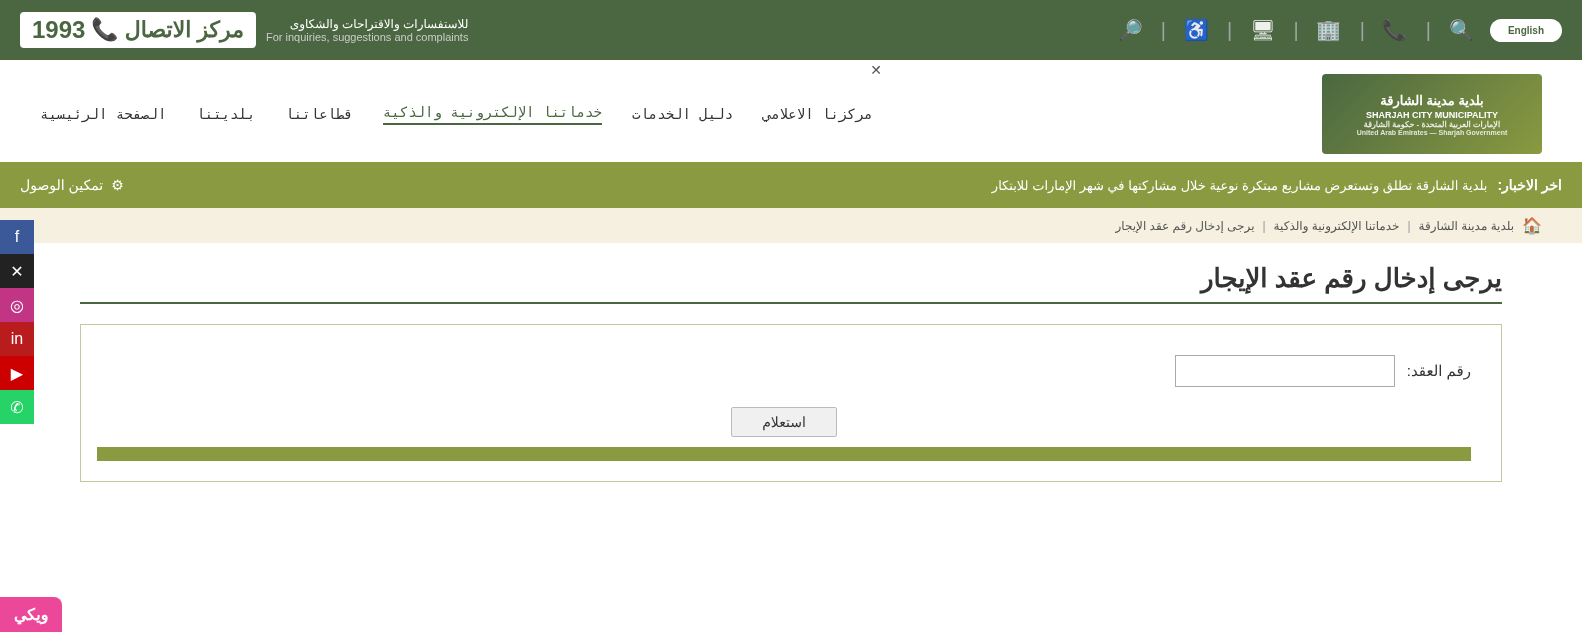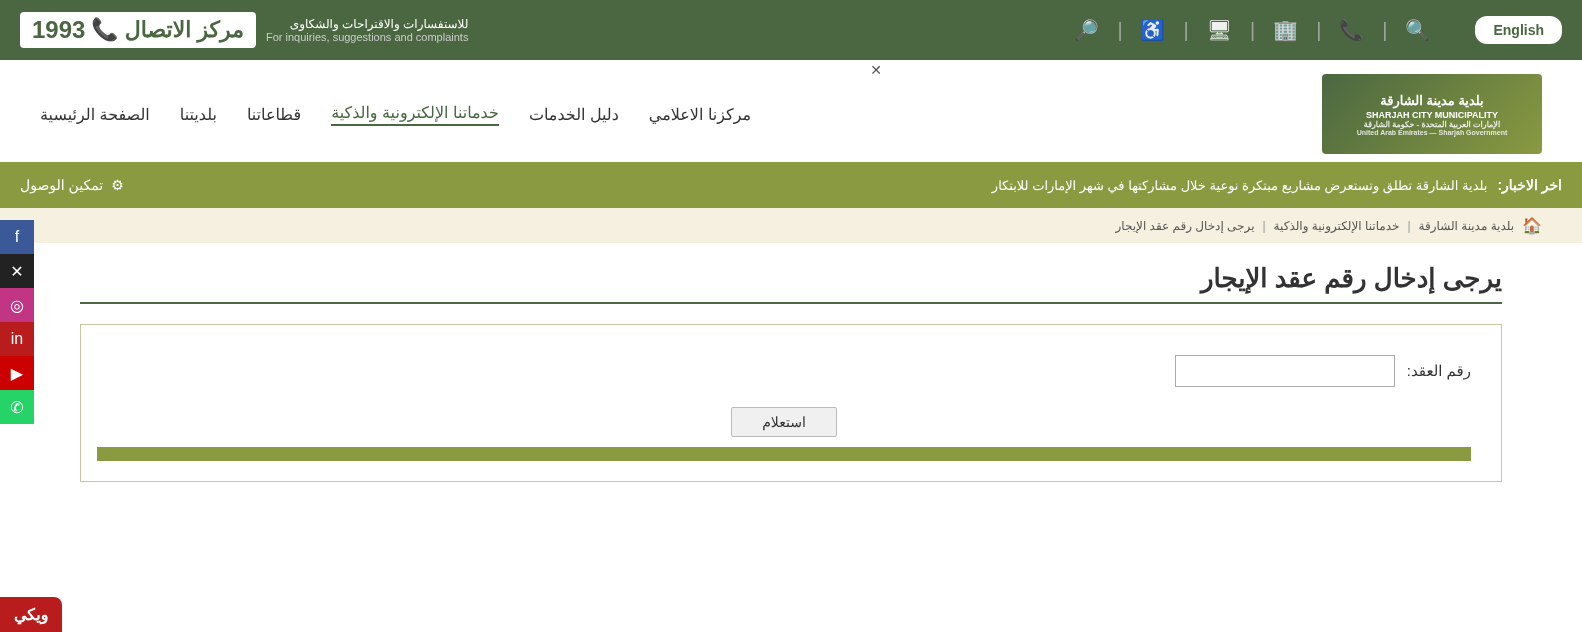--- a/index.html
+++ b/index.html
@@ -18,24 +18,23 @@
       display: flex;
       align-items: center;
       gap: 16px;
     }
     .english-btn {
       background: #fff;
       color: #4a6741;
       border: none;
       padding: 6px 18px;
       font-weight: bold;
-      font-size: 14px;
+      font-size: 10px;
       cursor: pointer;
       border-radius: 12px;
-      margin-left: 29px;
     }
     .top-bar-icons {
       display: flex;
       align-items: center;
       gap: 18px;
     }
     .top-bar-icons span {
       color: #fff;
       font-size: 20px;
       cursor: pointer;
@@ -124,23 +123,24 @@
     }
     .main-nav {
       display: flex;
       align-items: center;
       gap: 30px;
       direction: rtl;
     }
     .main-nav a {
       color: #333;
       text-decoration: none;
-      font-size: 16px;
+      font-size: 14px;
       cursor: pointer;
       white-space: nowrap;
+      font-family: Liberation Mono, monospace;
     }
     .main-nav a.active {
       color: #4a6741;
       border-bottom: 2px solid #4a6741;
       padding-bottom: 2px;
     }
 
     
     .news-ticker {
       background: #8a9a40;
@@ -292,21 +292,21 @@
     .social-ig { background: #c13584; }
     .social-li { background: #b91c1c; }
     .social-yt { background: #cc0000; }
     .social-wa { background: #25d366; }
 
     
     .wiki-badge {
       position: fixed;
       bottom: 0;
       left: 0;
-      background: #b91c1c;
+      background: #ec4899;
       color: #fff;
       font-size: 16px;
       font-weight: bold;
       padding: 8px 14px;
       cursor: pointer;
       z-index: 200;
       border-radius: 0 8px 0 0;
     }
   </style>
 </head>

